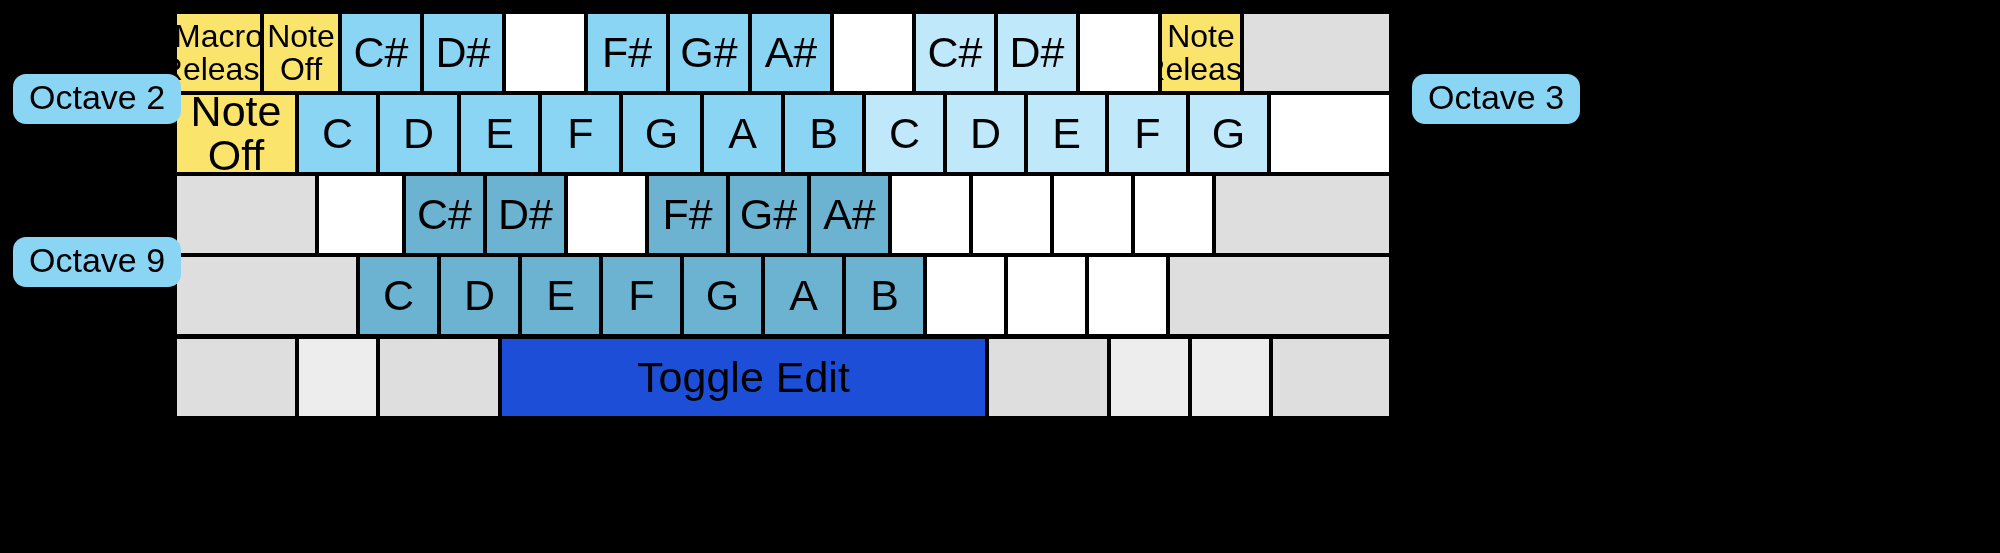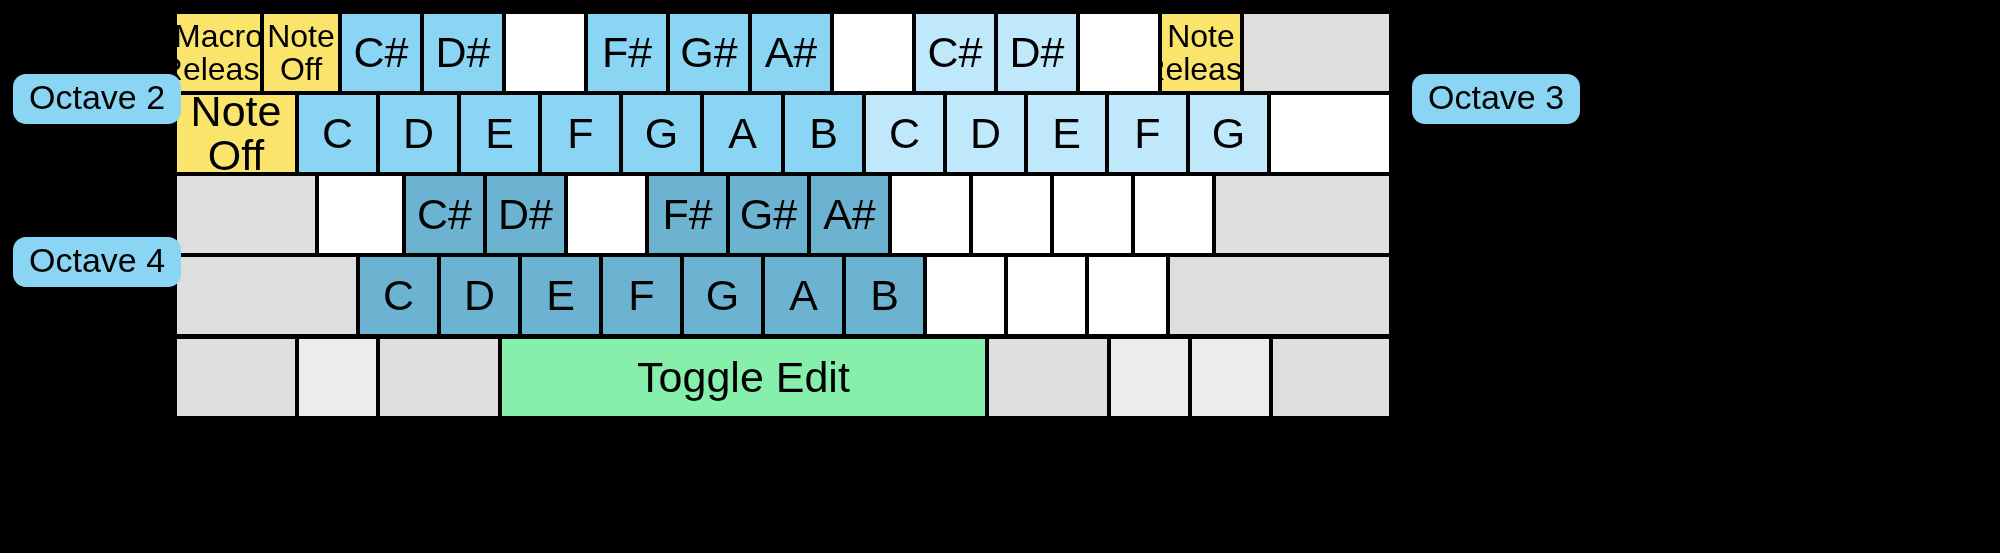--- a/index.html
+++ b/index.html
@@ -59,21 +59,21 @@
   }
 
   
   .c-sky      { background: #8ad5f4; }
   .c-skylight { background: #bfe8fb; }
   .c-steel    { background: #6bb3d1; }
   .c-yellow   { background: #fbe46b; }
   .c-white    { background: #ffffff; }
   .c-grey     { background: #dedede; }
   .c-grey2    { background: #ededed; }
-  .c-pink     { background: #86efac; }
+  .c-pink     { background: #1d4ed8; }
 
   
   .t-note  { font-size: 43px; }
   .t-small { font-size: 32px; }
   .t-big   { font-size: 43px; }
 
   
   .badge {
     position: absolute;
     background: #8ad5f4;
@@ -162,17 +162,17 @@
         <div class="cell c-pink t-big" style="left: 325px; width: 487px;">Toggle Edit</div>
         <div class="cell c-grey t-note" style="left: 812px; width: 122px;"></div>
         <div class="cell c-grey2 t-note" style="left: 934px; width: 81px;"></div>
         <div class="cell c-grey2 t-note" style="left: 1015px; width: 81px;"></div>
         <div class="cell c-grey t-note" style="left: 1096px; width: 120px;"></div>
       </div>
     </div>
 
   <div class="badge" id="badge-octave2">Octave 2</div>
 
-  <div class="badge" id="badge-octave1">Octave 4</div>
+  <div class="badge" id="badge-octave1">Octave 9</div>
 
   <div class="badge" id="badge-octave3">Octave 3</div>
 
 </div>
 
 </body></html>

